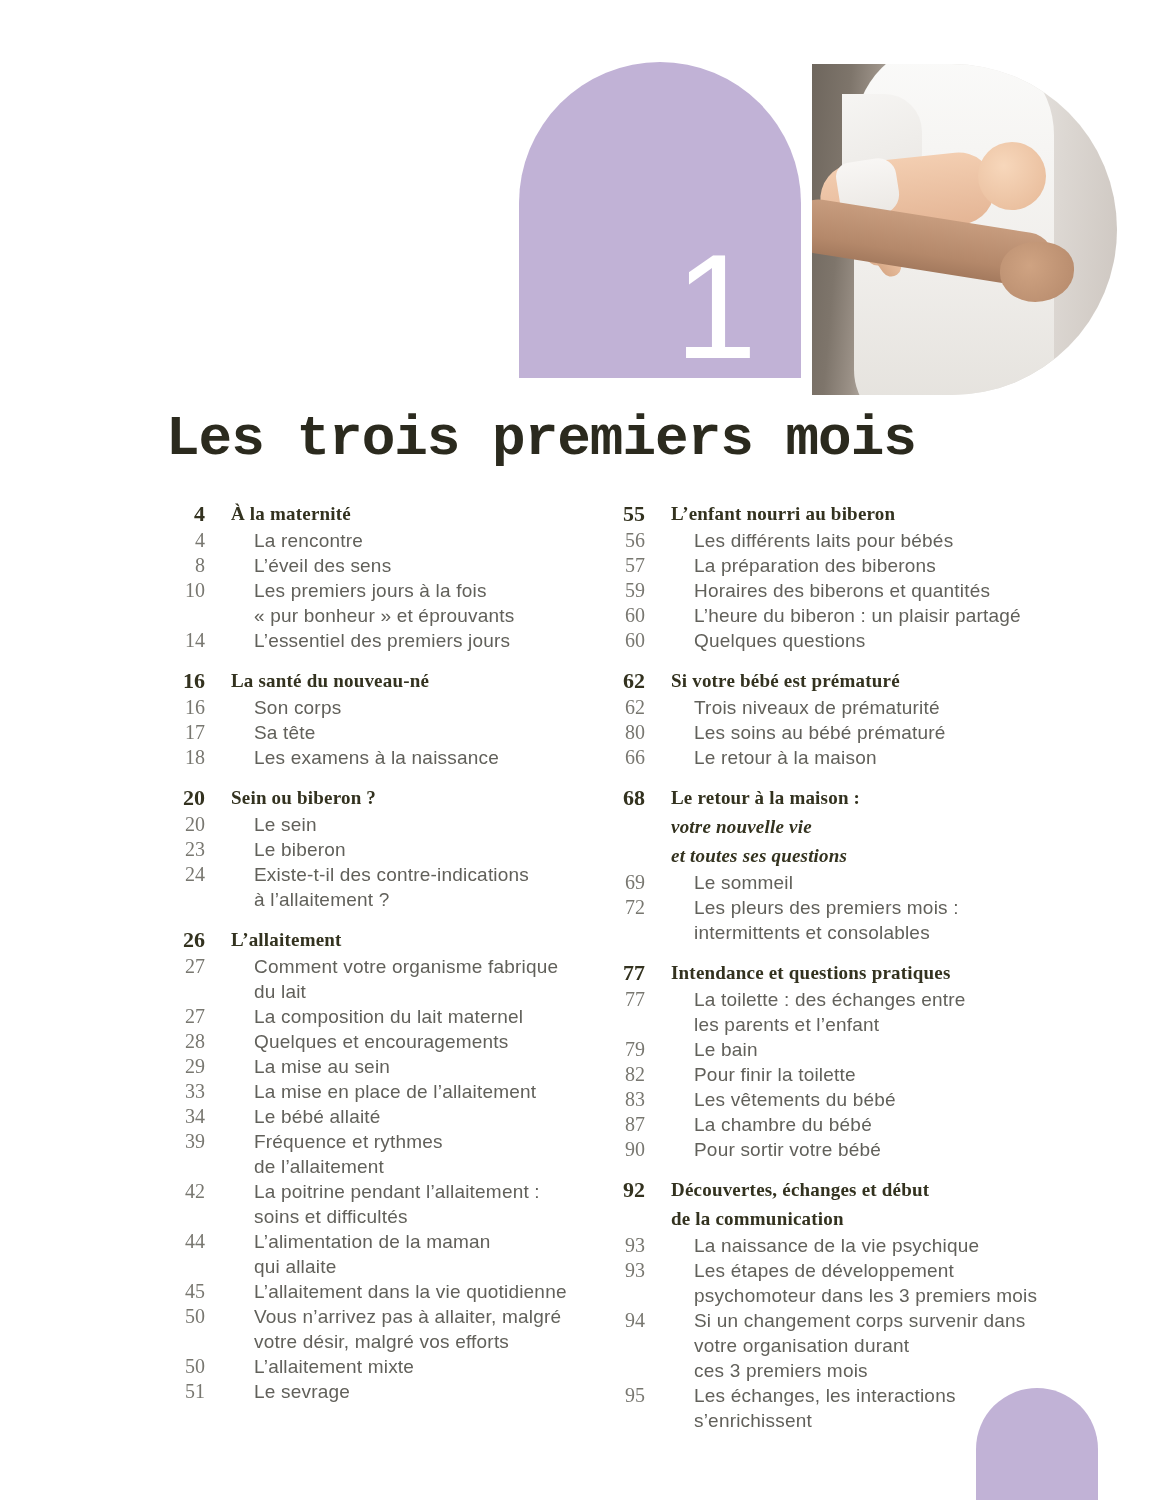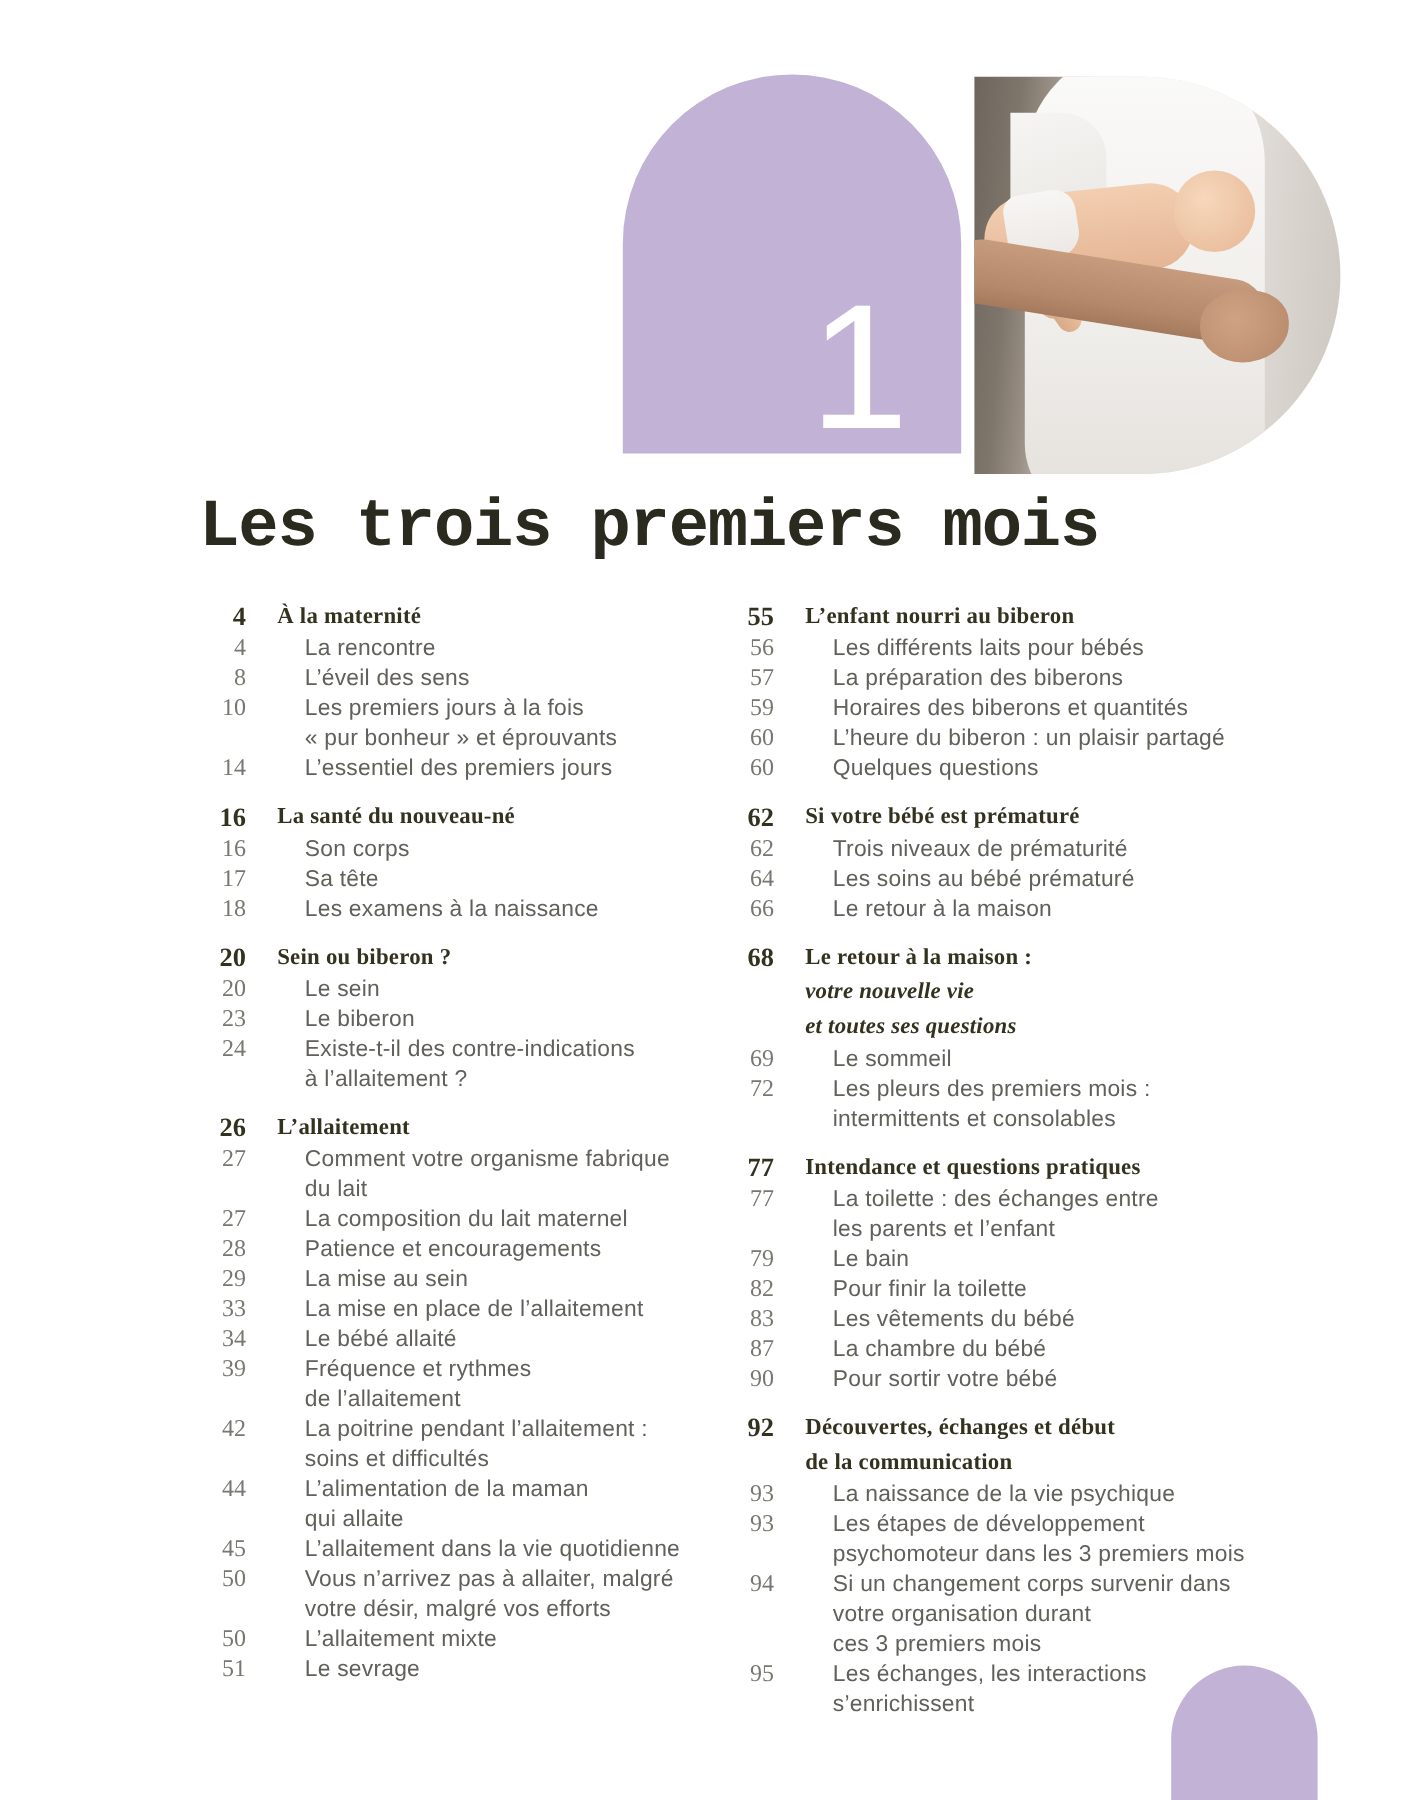--- a/index.html
+++ b/index.html
@@ -265,21 +265,21 @@
         </div>
         <div class="row item">
           <span class="num">27</span>
           <span class="txt">
             <div class="line">La composition du lait maternel</div>
           </span>
         </div>
         <div class="row item">
           <span class="num">28</span>
           <span class="txt">
-            <div class="line">Patience et encouragements</div>
+            <div class="line">Quelques et encouragements</div>
           </span>
         </div>
         <div class="row item">
           <span class="num">29</span>
           <span class="txt">
             <div class="line">La mise au sein</div>
           </span>
         </div>
         <div class="row item">
           <span class="num">33</span>
@@ -383,21 +383,21 @@
             <div class="line">Si votre bébé est prématuré</div>
           </span>
         </div>
         <div class="row item">
           <span class="num">62</span>
           <span class="txt">
             <div class="line">Trois niveaux de prématurité</div>
           </span>
         </div>
         <div class="row item">
-          <span class="num">64</span>
+          <span class="num">80</span>
           <span class="txt">
             <div class="line">Les soins au bébé prématuré</div>
           </span>
         </div>
         <div class="row item">
           <span class="num">66</span>
           <span class="txt">
             <div class="line">Le retour à la maison</div>
           </span>
         </div>

